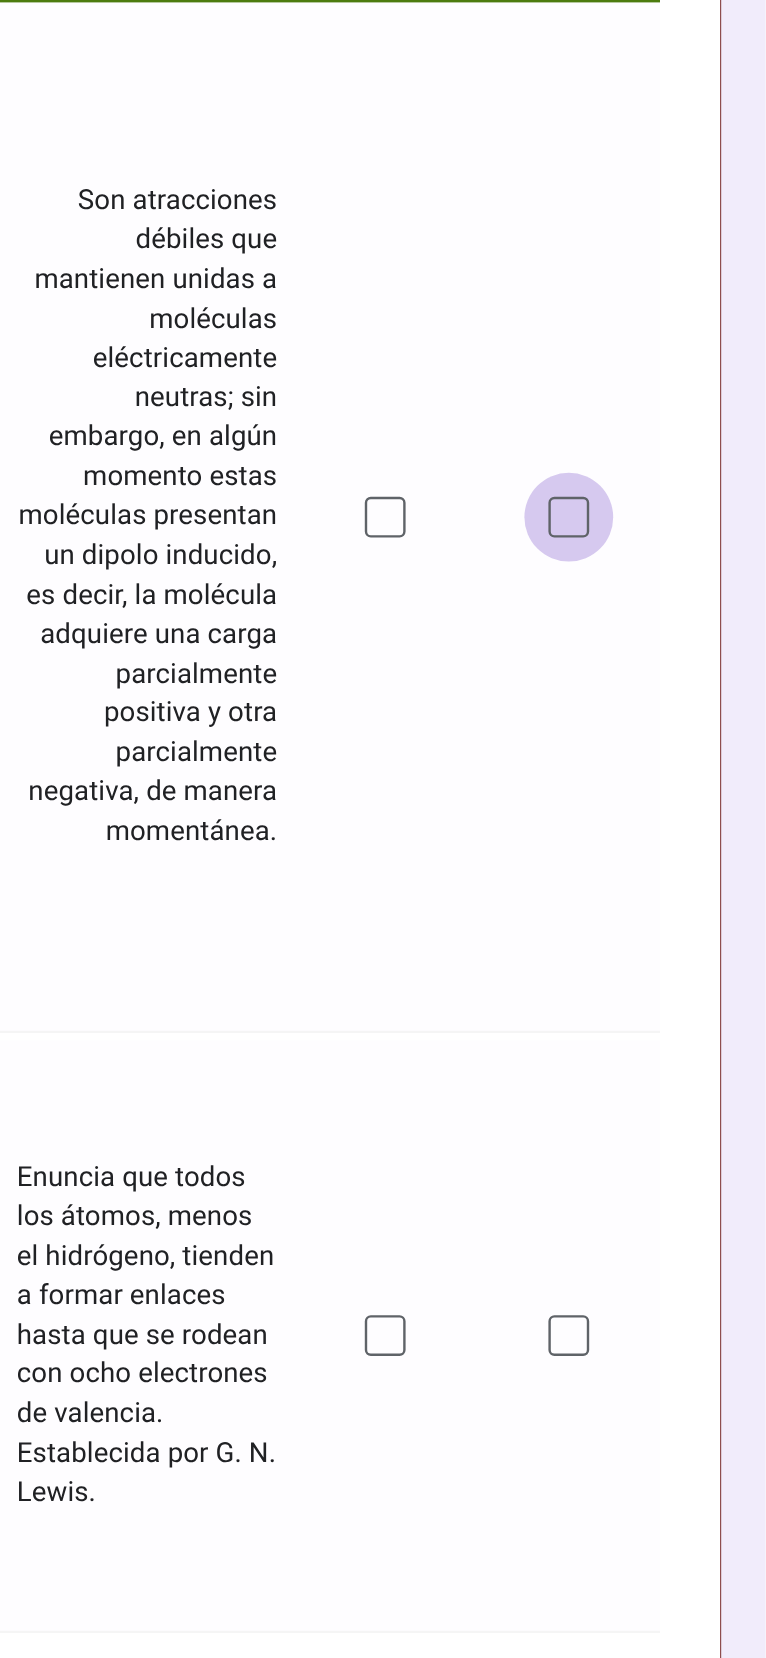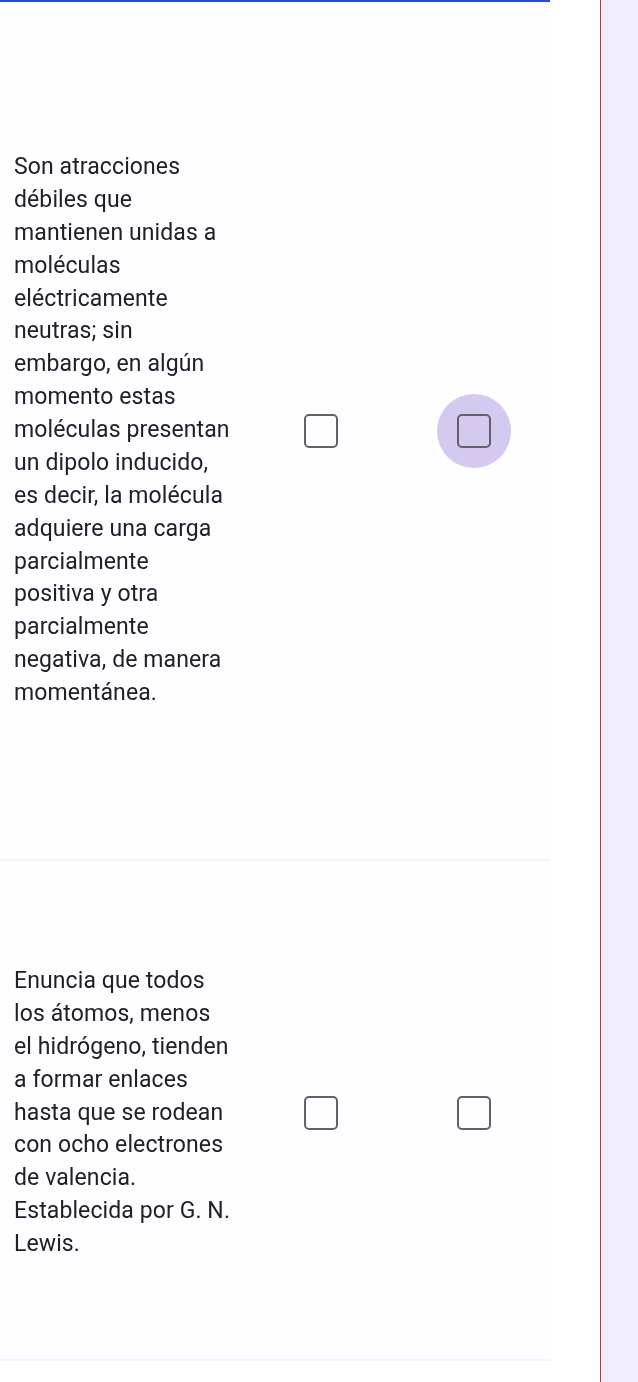--- a/index.html
+++ b/index.html
@@ -30,21 +30,22 @@
       position: relative;
     }
     .row {
       display: flex;
       align-items: center;
       border-bottom: 2px solid #f5f5f5;
       background: #fefdff;
       padding: 14px 0;
     }
     .row:first-child {
-      border-top: 2px solid #1d4ed8;
+      border-top: 2px solid #4d7c0f;
+      text-align: right;
     }
     .row-separator {
       height: 6px;
       background: #ffffff;
     }
     .text-cell {
       width: 245px;
       padding: 0 14px;
       font-size: 23px;
       line-height: 1.43;

